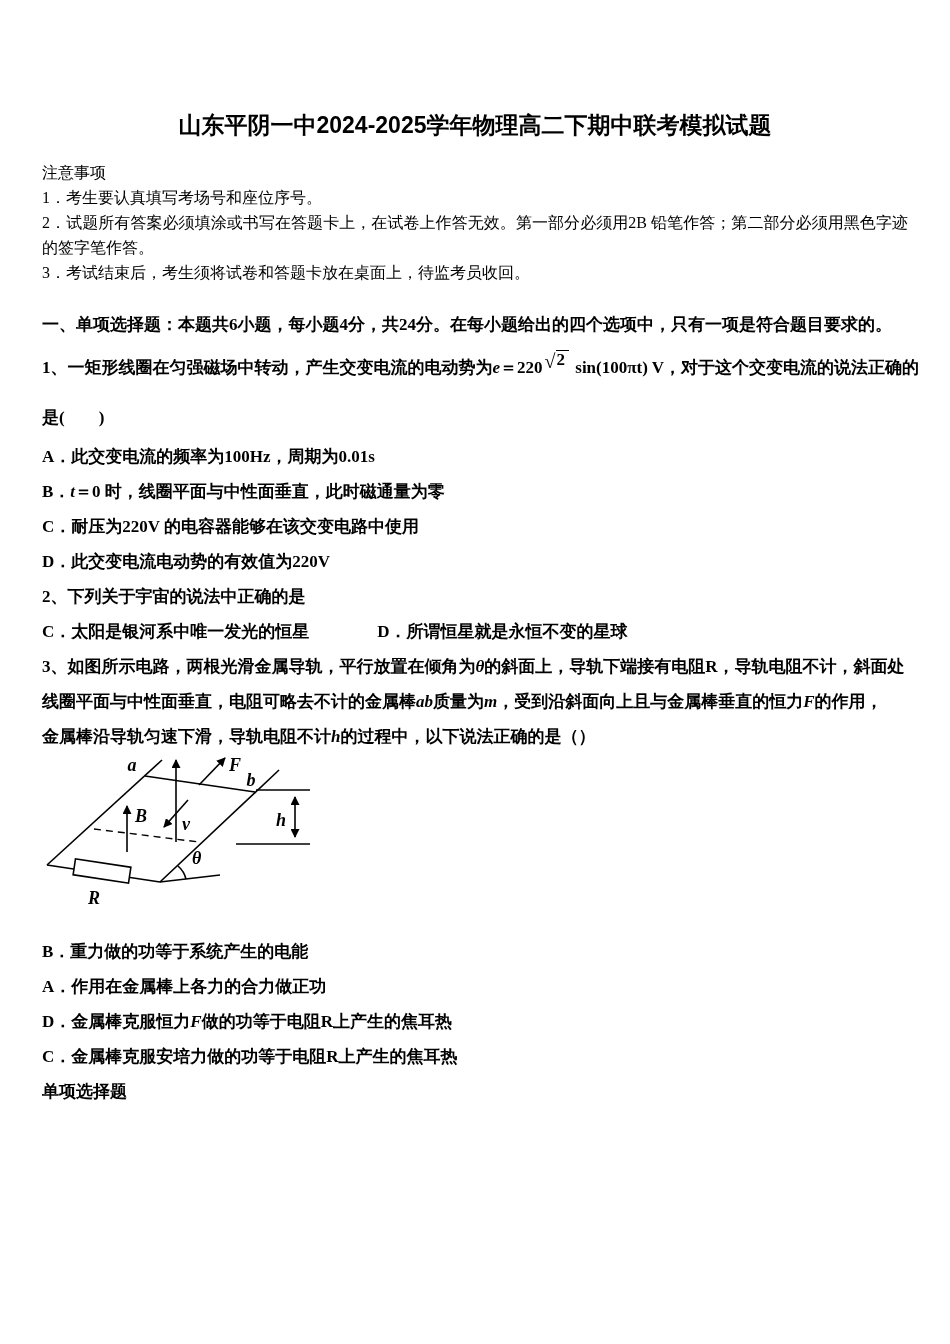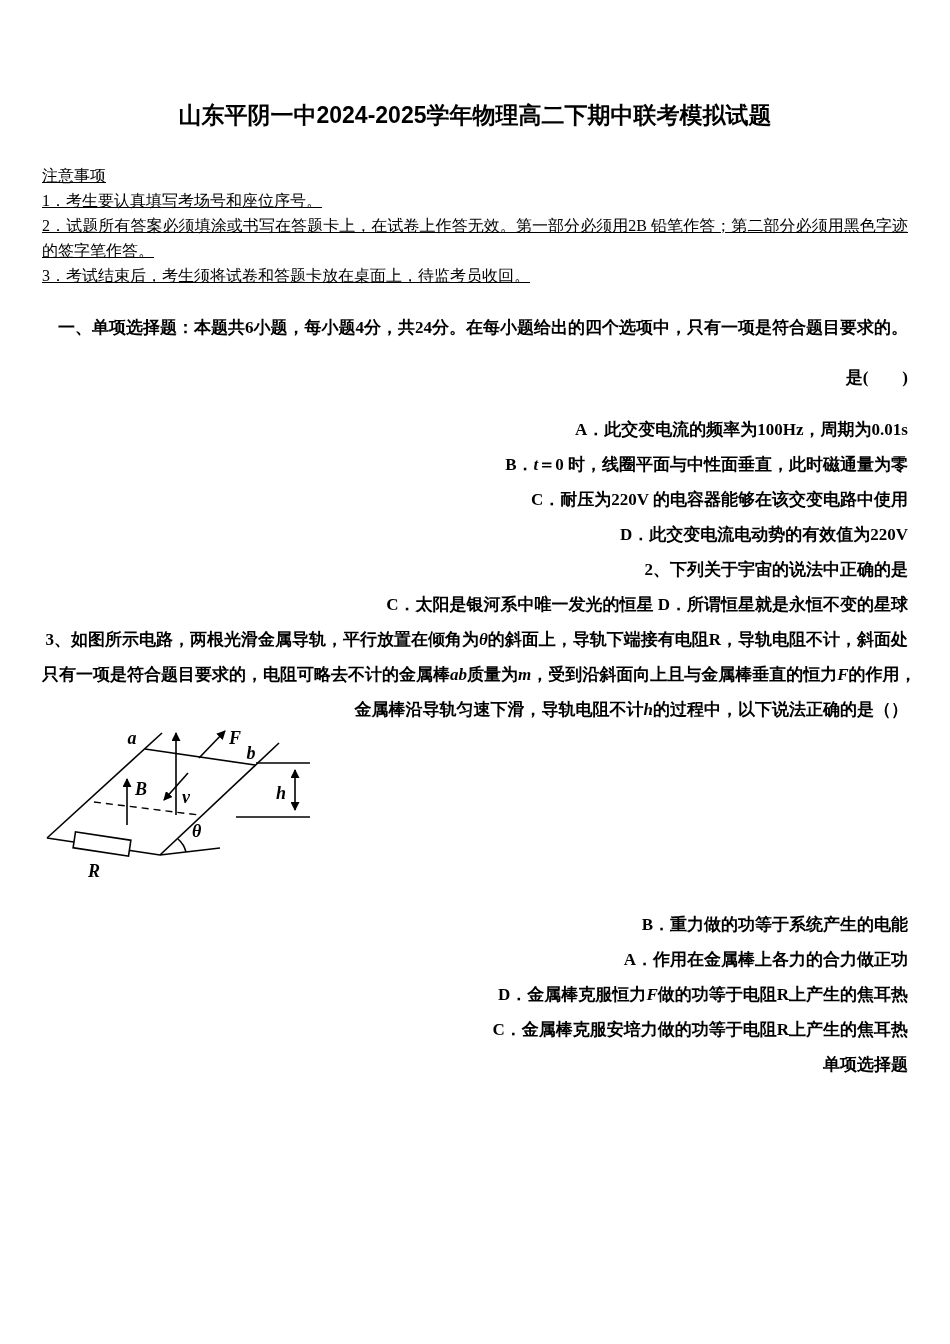--- a/index.html
+++ b/index.html
@@ -3,35 +3,35 @@
 <meta charset="utf-8">
 <style>
   html,body{margin:0;padding:0;}
   body{
     width:950px;height:1344px;
     background:#ffffff;color:#000000;
     font-family:"Liberation Serif","DejaVu Serif",serif;
     overflow:hidden;
   }
   .page{width:950px;height:1344px;box-sizing:border-box;overflow:hidden;}
-  .content{padding:0 42px;}
+  .content{padding:10px 42px;}
   .doc-title{
     margin:0;padding-top:100px;
     text-align:center;
     font-size:23px;line-height:30px;font-weight:700;
     font-family:"Liberation Sans","DejaVu Sans",sans-serif;
   }
-  .notice{margin-top:33px;font-size:16px;font-weight:400;text-decoration:underline;}
+  .notice{margin-top:20px;font-size:16px;font-weight:400;}
   .nline{line-height:25px;text-align:justify;}
   .qa{font-size:17px;font-weight:700;}
   .qa{margin-top:22px;}
-  .qline{line-height:35px;white-space:nowrap;text-align:right;}
+  .qline{line-height:35px;white-space:nowrap;}
   .stem1{margin-top:8px;}
   .stem2{margin-top:15px;}
-  .q1a{margin-top:17px;}
+  .q1a{margin-top:4px;}
   .optrow .col1{display:inline-block;width:331px;}
   i{font-style:italic;}
   sub{font-size:11px;line-height:0;}
   .sqrt{position:relative;top:-8px;display:inline-block;font-size:17px;margin:0 2px;line-height:0;}
   .sqrt-sign{font-size:20px;vertical-align:-3px;}
   .sqrt-rad{display:inline-block;border-top:1.6px solid #000;padding:0 4px 0 1px;line-height:1.1;}
   figure.fig{margin:-10px 0 0 0;height:190px;}
   .fig svg{display:block;}
   .figlabel{
     font-family:"Liberation Serif","DejaVu Serif",serif;
@@ -51,34 +51,35 @@
     <div class="notice">
       <div class="nline">注意事项</div>
       <div class="nline">1．考生要认真填写考场号和座位序号。</div>
       <div class="nline">2．试题所有答案必须填涂或书写在答题卡上，在试卷上作答无效。第一部分必须用2B 铅笔作答；第二部分必须用黑色字迹的签字笔作答。</div>
       <div class="nline">3．考试结束后，考生须将试卷和答题卡放在桌面上，待监考员收回。</div>
     </div>
 
     <div class="qa">
       <div class="qline">一、单项选择题：本题共6小题，每小题4分，共24分。在每小题给出的四个选项中，只有一项是符合题目要求的。</div>
 
+      <div class="qline stem1"><span>1、一矩形线圈在匀强磁场中转动，产生交变电流的电动势为</span><i>e</i><span>＝220</span><span class="sqrt"><span class="sqrt-sign">√</span><span class="sqrt-rad">2</span></span><span> sin(100πt) V，对于这个交变电流的说法正确的</span></div>
       <div class="qline stem2">是(　　)</div>
       <div class="qline q1a">A．此交变电流的频率为100Hz，周期为0.01s</div>
       <div class="qline"><span>B．</span><i>t</i><span>＝0 时，线圈平面与中性面垂直，此时磁通量为零</span></div>
       <div class="qline">C．耐压为220V 的电容器能够在该交变电路中使用</div>
       <div class="qline">D．此交变电流电动势的有效值为220V</div>
 
       <div class="qline">2、下列关于宇宙的说法中正确的是</div>
       <div class="qline optrow">
         <span class="col1">C．太阳是银河系中唯一发光的恒星</span>
         <span>D．所谓恒星就是永恒不变的星球</span>
       </div>
 
       <div class="qline"><span>3、如图所示电路，两根光滑金属导轨，平行放置在倾角为</span><i>θ</i><span>的斜面上，导轨下端接有电阻R，导轨电阻不计，斜面处</span></div>
-      <div class="qline"><span>只有一项是符合题目要求的，电阻可略去不计的金属棒</span><i>ab</i><span>质量为</span><i>m</i><span>，受到沿斜面向上且与金属棒垂直的恒力</span><i>F</i><span>的作用，</span></div>
+      <div class="qline"><span>线圈平面与中性面垂直，电阻可略去不计的金属棒</span><i>ab</i><span>质量为</span><i>m</i><span>，受到沿斜面向上且与金属棒垂直的恒力</span><i>F</i><span>的作用，</span></div>
       <div class="qline"><span>金属棒沿导轨匀速下滑，导轨电阻不计</span><i>h</i><span>的过程中，以下说法正确的是（）</span></div>
 
       <figure class="fig">
         <svg width="310" height="185" viewBox="0 0 310 185">
           <defs>
             <marker id="arr" markerUnits="userSpaceOnUse" markerWidth="9" markerHeight="9" refX="8" refY="4.5" orient="auto-start-reverse" viewBox="0 0 9 9">
               <path d="M0,0 L9,4.5 L0,9 Z" fill="#000"></path>
             </marker>
           </defs>
 

